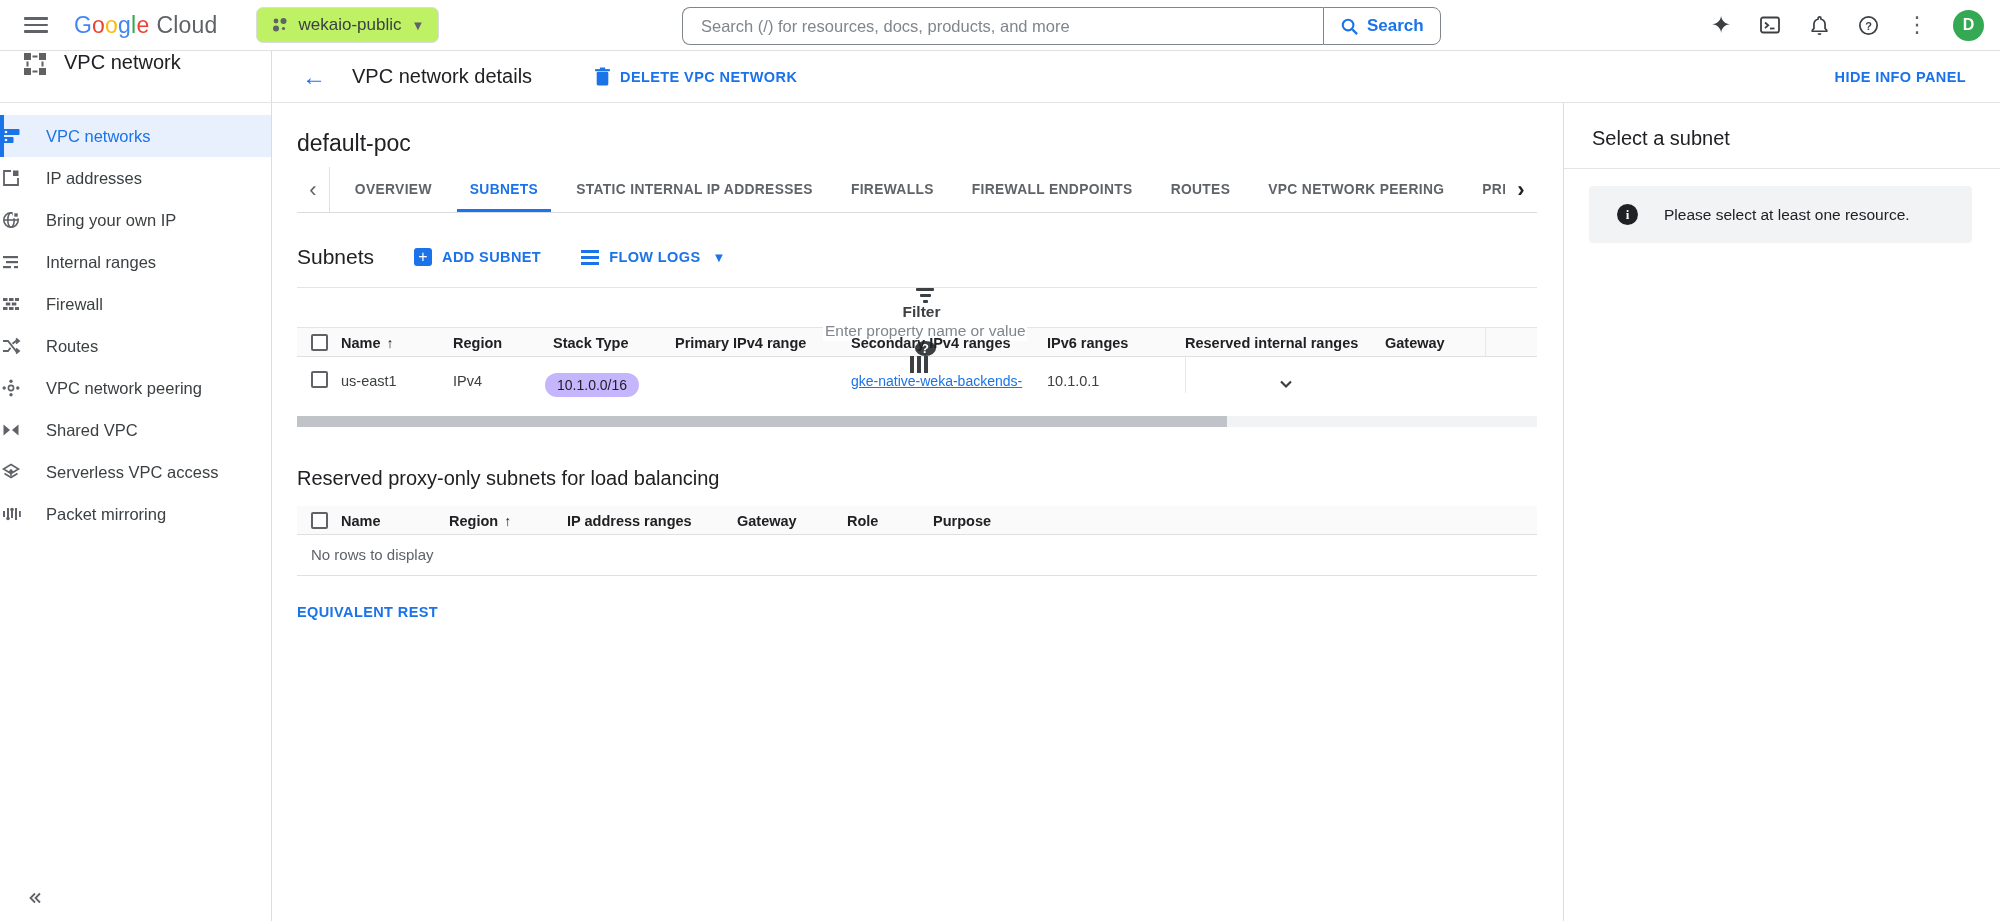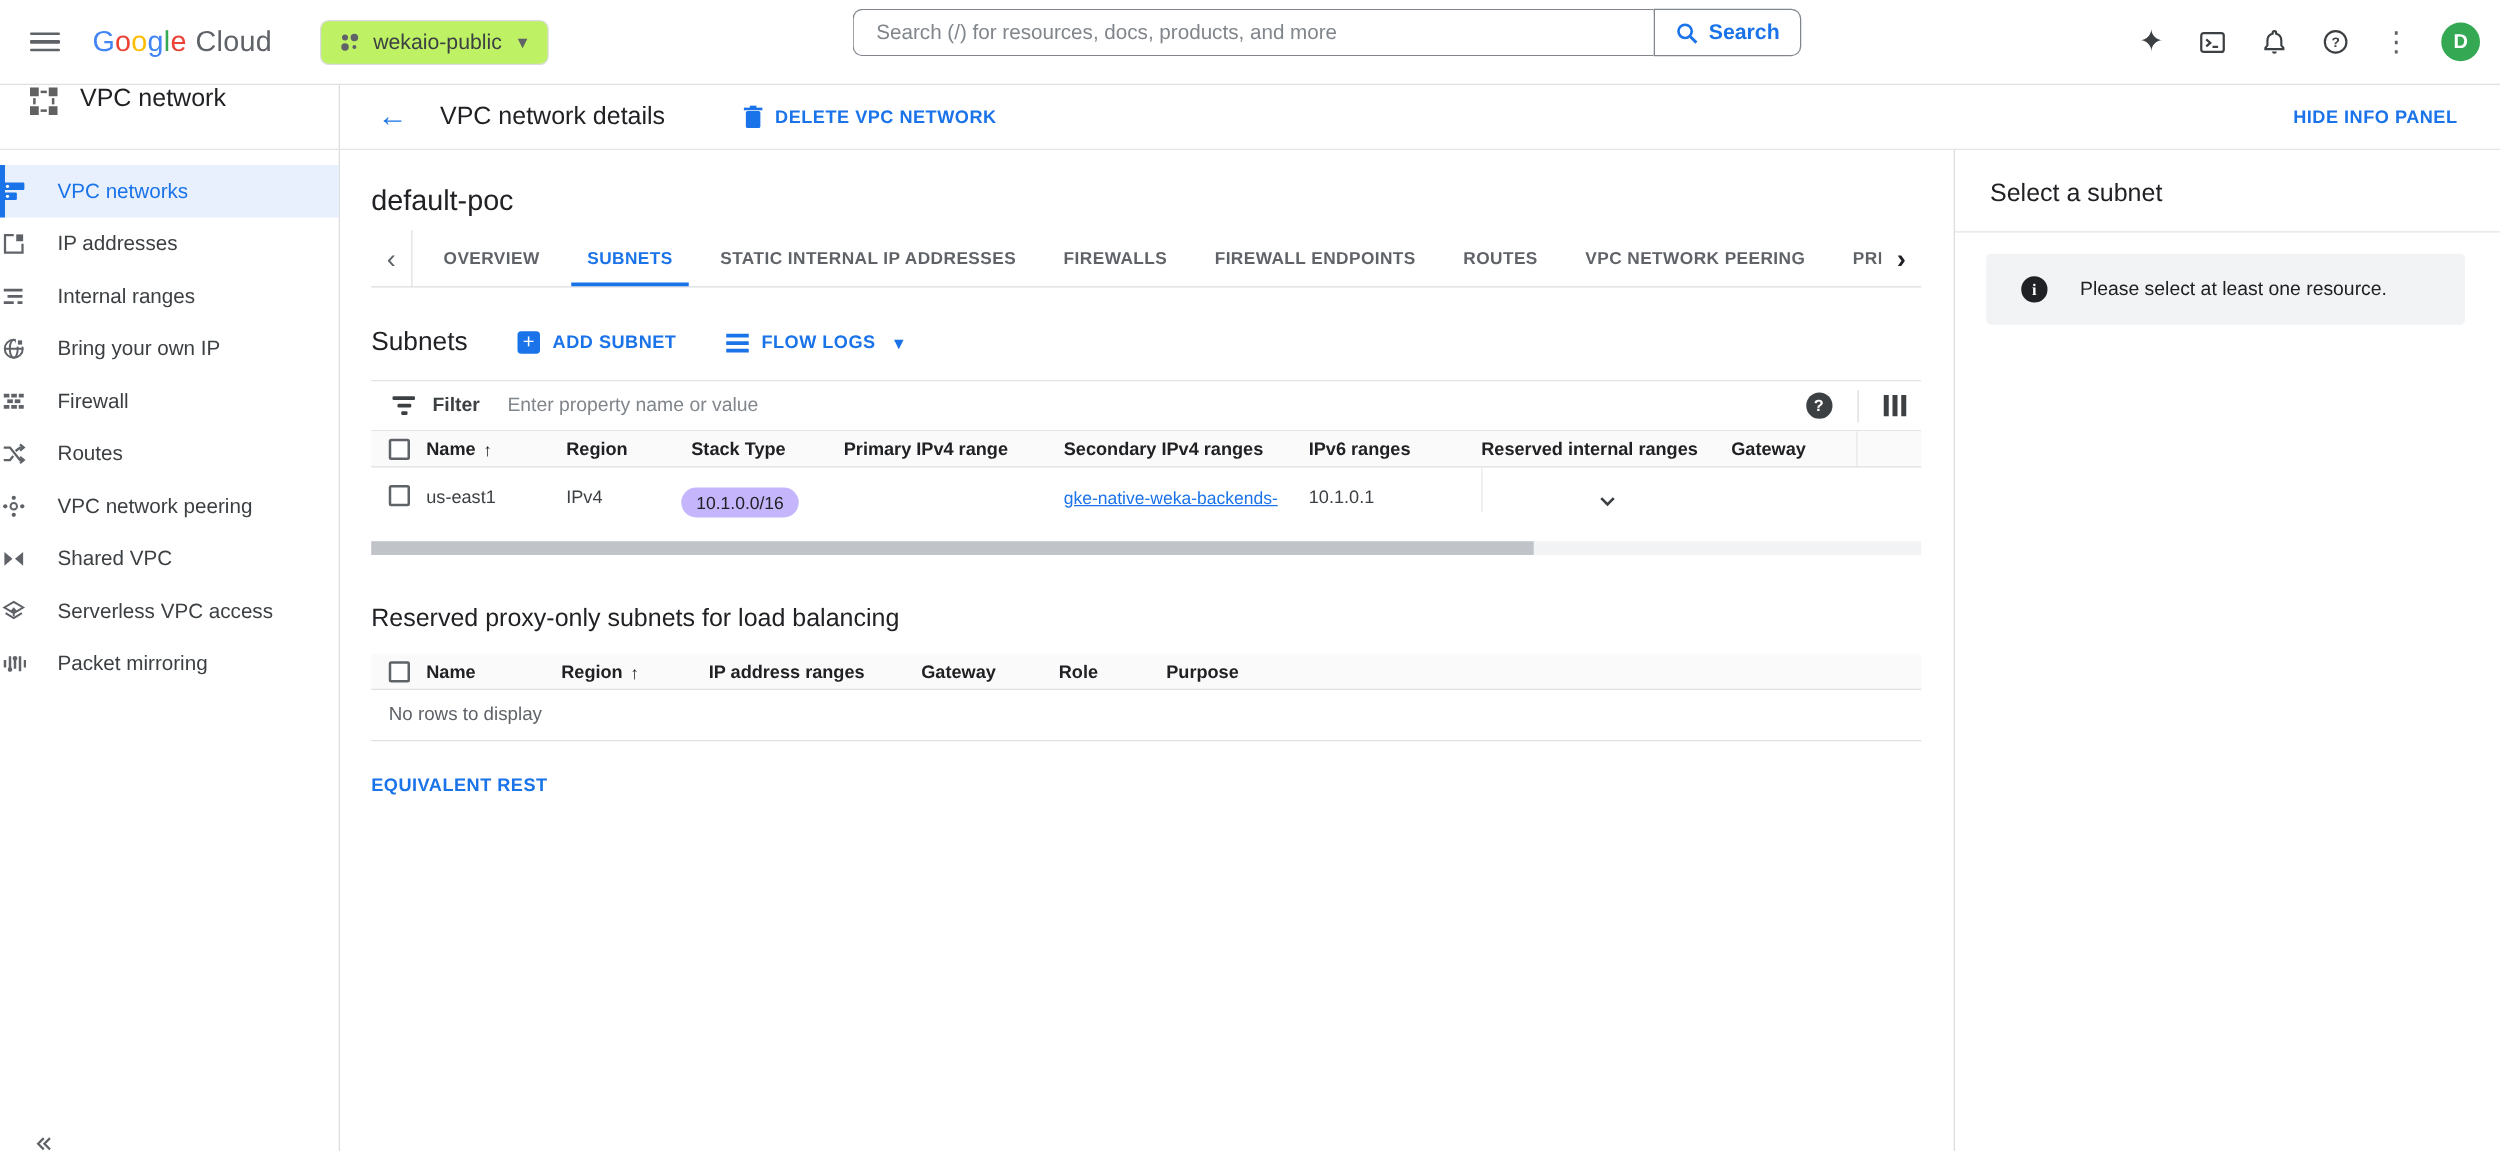--- a/index.html
+++ b/index.html
@@ -1,21 +1,21 @@
 <!DOCTYPE html>
 <html><head>
 <meta charset="utf-8">
 <style>
   html,body{margin:0;padding:0;background:#fff;}
   *{box-sizing:border-box;}
   .screen{width:2000px;height:921px;position:relative;overflow:hidden;background:#fff;
           font-family:"Liberation Sans",sans-serif;color:#202124;}
 
   
-  .topbar{height:68px;display:flex;align-items:center;border-bottom:1px solid #e0e0e0;position:relative;padding-left:24px;}
+  .topbar{height:51px;display:flex;align-items:center;border-bottom:1px solid #e0e0e0;position:relative;padding-left:24px;}
   .hamburger{width:24px;height:24px;display:flex;flex-direction:column;justify-content:center;gap:4px;cursor:pointer;}
   .hamburger div{height:2.5px;background:#5f6368;border-radius:1px;}
   .logo{display:flex;align-items:baseline;margin-left:26px;font-size:23px;letter-spacing:.2px;}
   .logo .cloud{color:#5f6368;margin-left:7px;}
   .project-btn{margin-left:38px;height:36px;border:1px solid #dadce0;border-radius:7px;display:flex;align-items:center;
                padding:0 14px;gap:10px;font-size:17px;color:#3c4043;cursor:pointer;background:#bef264;}
   .proj-caret{font-size:13px;color:#5f6368;}
   .searchwrap{position:absolute;left:682px;top:7px;display:flex;height:38px;}
   .search-input{width:641px;height:38px;border:1px solid #80868b;border-right:none;border-radius:8px 0 0 8px;
                 padding:0 18px;font-size:16.5px;color:#202124;outline:none;font-family:inherit;background:#fff;}
@@ -70,21 +70,21 @@
   .section-row h2{font-size:21px;font-weight:400;margin:0;color:#202124;}
   .blue-action{display:flex;align-items:center;gap:10px;color:#1a73e8;font-size:14.5px;font-weight:700;
                letter-spacing:.4px;cursor:pointer;}
   .plusbox{width:18px;height:18px;background:#1a73e8;border-radius:3px;color:#fff;display:flex;align-items:center;
            justify-content:center;font-size:16px;font-weight:400;}
   .flowbars{display:flex;flex-direction:column;gap:3px;}
   .flowbars div{width:18px;height:3px;background:#1a73e8;}
   .caret{font-size:13px;margin-left:2px;}
 
   .filterbar{margin-top:18px;height:41px;border-top:1px solid #e4e4e4;border-bottom:1px solid #e4e4e4;display:flex;
-             align-items:center;padding-left:16px;}
+             align-items:center;padding-left:16px;flex-direction:column;}
   .funnel{display:flex;flex-direction:column;gap:3.5px;align-items:center;width:20px;}
   .funnel div{height:2.5px;background:#3c4043;border-radius:1px;}
   .funnel .f1{width:18px;}.funnel .f2{width:11px;}.funnel .f3{width:5px;}
   .filter-label{font-size:15.5px;font-weight:700;color:#3c4043;margin:0 20px 0 13px;}
   .filter-input{flex:1;border:none;outline:none;font-size:15.5px;color:#202124;font-family:inherit;}
   .filter-input::placeholder{color:#80868b;}
   .help-filled{width:21px;height:21px;border-radius:50%;background:#3c4043;color:#fff;font-size:13px;font-weight:700;
                display:flex;align-items:center;justify-content:center;cursor:pointer;}
   .vdiv{width:1px;height:26px;background:#dadce0;margin:0 20px;}
   .cols-icon{display:flex;gap:2.5px;margin-right:12px;cursor:pointer;}
@@ -242,39 +242,39 @@
         <span class="nico">
           <svg width="20" height="20" viewBox="0 0 20 20" fill="none" stroke="currentColor" stroke-width="1.8">
               <path d="M10 3H3v14h14v-7"></path>
               <rect x="12" y="2.5" width="5.5" height="5.5" fill="currentColor" stroke="none"></rect>
             </svg>
         </span>
         <span>IP addresses</span>
       </div>
       <div class="nav-item">
         <span class="nico">
+          <svg width="20" height="20" viewBox="0 0 20 20" fill="none" stroke="currentColor" stroke-width="1.6">
+              <circle cx="10" cy="10" r="7.2"></circle>
+              <ellipse cx="10" cy="10" rx="3.2" ry="7.2"></ellipse>
+              <line x1="2.8" y1="10" x2="17.2" y2="10"></line>
+              <rect x="12.5" y="2.5" width="5" height="5" fill="currentColor" stroke="#fff"></rect>
+            </svg>
+        </span>
+        <span>Bring your own IP</span>
+      </div>
+      <div class="nav-item">
+        <span class="nico">
           <svg width="20" height="20" viewBox="0 0 20 20" fill="currentColor">
               <rect x="2" y="4" width="15" height="2.2"></rect>
               <rect x="5" y="9" width="12" height="2.2"></rect>
               <rect x="2" y="14" width="8" height="2.2"></rect>
               <rect x="13" y="14" width="4" height="2.2"></rect>
             </svg>
         </span>
         <span>Internal ranges</span>
-      </div>
-      <div class="nav-item">
-        <span class="nico">
-          <svg width="20" height="20" viewBox="0 0 20 20" fill="none" stroke="currentColor" stroke-width="1.6">
-              <circle cx="10" cy="10" r="7.2"></circle>
-              <ellipse cx="10" cy="10" rx="3.2" ry="7.2"></ellipse>
-              <line x1="2.8" y1="10" x2="17.2" y2="10"></line>
-              <rect x="12.5" y="2.5" width="5" height="5" fill="currentColor" stroke="#fff"></rect>
-            </svg>
-        </span>
-        <span>Bring your own IP</span>
       </div>
       <div class="nav-item">
         <span class="nico">
           <svg width="20" height="20" viewBox="0 0 20 20" fill="currentColor">
               <rect x="2" y="4" width="4.5" height="3"></rect>
               <rect x="8" y="4" width="4.5" height="3"></rect>
               <rect x="14" y="4" width="4" height="3"></rect>
               <rect x="4.8" y="8.5" width="4.5" height="3"></rect>
               <rect x="10.8" y="8.5" width="4.5" height="3"></rect>
               <rect x="2" y="13" width="4.5" height="3"></rect>

